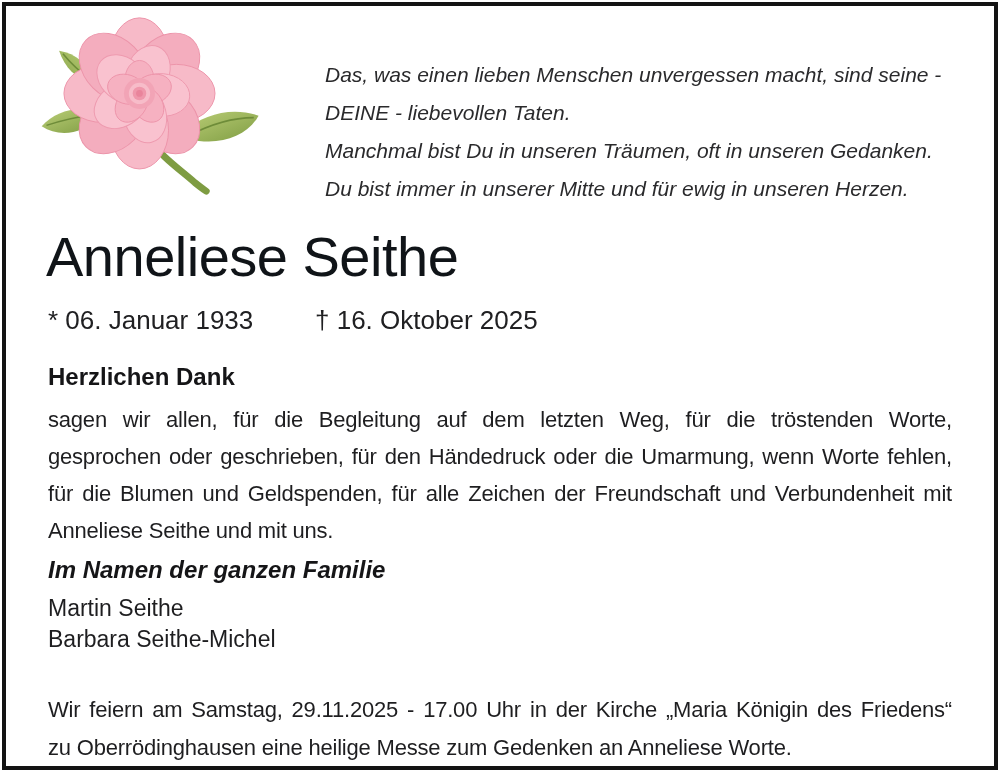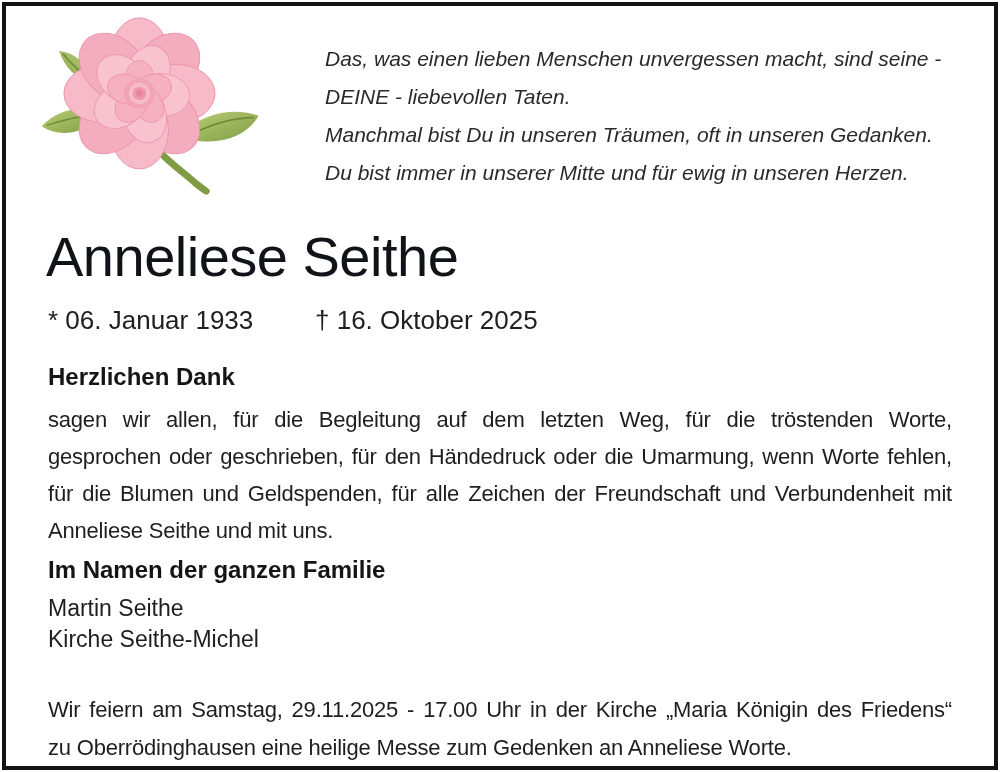--- a/index.html
+++ b/index.html
@@ -14,21 +14,21 @@
   .frame {
     position: absolute; inset: 2px;
     border: 4px solid #131313;
     pointer-events: none;
   }
   .rose {
     position: absolute; left: 36px; top: 14px;
     width: 236px; height: 184px;
   }
   .verse {
-    position: absolute; left: 325px; top: 40px; width: 632px;
+    position: absolute; left: 325px; top: 56px; width: 632px;
     font-size: 21px; font-style: italic; color: #2a2a2c;
   }
   .verse .line { line-height: 38px; }
   .name {
     position: absolute; left: 46px; top: 226px; margin: 0;
     font-size: 56px; font-weight: 400; letter-spacing: -0.5px;
     color: #101418; line-height: 1.1;
   }
   .dates {
     position: absolute; left: 48px; top: 305px; width: 640px;
@@ -40,21 +40,21 @@
     font-size: 24px; font-weight: 700; color: #151517;
   }
   .thanks-body {
     position: absolute; left: 48px; top: 401px; width: 904px;
     font-size: 22px; letter-spacing: -0.2px; color: #1e1e20;
   }
   .thanks-body .line { line-height: 37px; text-align: justify; text-align-last: justify; }
   .thanks-body .line:last-child { text-align: left; text-align-last: left; }
   .family-heading {
     position: absolute; left: 48px; top: 556px;
-    font-size: 24px; font-weight: 700; color: #151517;
+    font-size: 24px; font-weight: 700; color: #151517; font-style: italic;
   }
   .family-names {
     position: absolute; left: 48px; top: 593px;
     font-size: 23px; color: #1e1e20;
   }
   .family-names .line { line-height: 31px; }
   .service {
     position: absolute; left: 48px; top: 667px; width: 904px;
     font-size: 22px; letter-spacing: -0.2px; color: #1e1e20; margin-top: 24px;
   }
@@ -150,20 +150,20 @@
     <div class="line">gesprochen oder geschrieben, für den Händedruck oder die Umarmung, wenn Worte fehlen,</div>
     <div class="line">für die Blumen  und Geldspenden, für alle Zeichen der Freundschaft und Verbundenheit mit</div>
     <div class="line">Anneliese Seithe und mit uns.</div>
   </div>
 
 <div class="family-heading">Im Namen der ganzen Familie</div>
 
 <div class="family-names">
 
 <div class="line">Martin Seithe</div>
-    <div class="line">Kirche Seithe-Michel</div>
+    <div class="line">Barbara Seithe-Michel</div>
   </div>
 
 <div class="service">
 
 <div class="line">Wir feiern am Samstag, 29.11.2025 - 17.00 Uhr in der Kirche „Maria Königin des Friedens“</div>
     <div class="line">zu Oberrödinghausen eine heilige Messe zum Gedenken an Anneliese Worte.</div>
   </div>
 
 </body></html>

